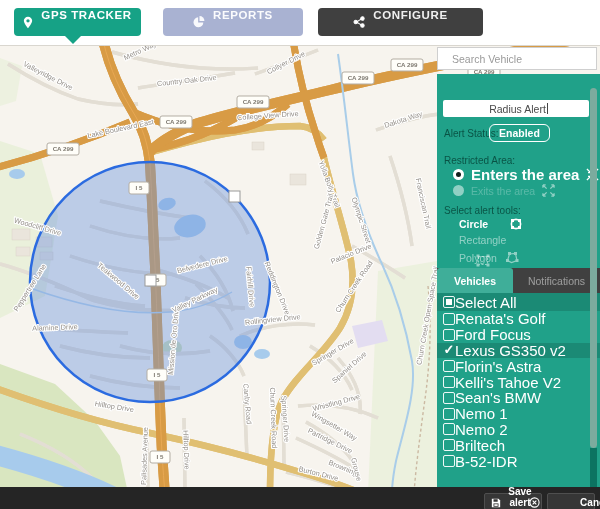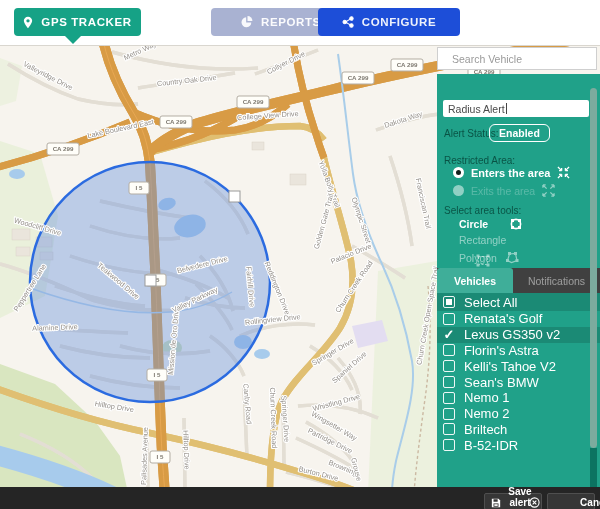--- a/index.html
+++ b/index.html
@@ -2,26 +2,26 @@
 <html><head>
 <meta charset="utf-8">
 <style>
   html,body{margin:0;padding:0;background:#fff;}
   .stage{position:relative;width:600px;height:509px;overflow:hidden;
          font-family:"Liberation Sans",sans-serif;background:#fff;}
 
   
   .nav{position:absolute;left:0;top:0;width:600px;height:45px;background:#ffffff;z-index:30;}
   .nav-btn{position:absolute;top:8px;height:28px;border:none;border-radius:4px;
-           display:flex;align-items:center;justify-content:center;gap:8px;
+           display:flex;justify-content:center;gap:8px;
            font-family:"Liberation Sans",sans-serif;font-size:11.5px;font-weight:bold;
            letter-spacing:.6px;cursor:pointer;}
   .nav-gps{left:14px;width:127px;background:#16a286;color:#ffffff;}
-  .nav-rep{left:163px;width:140px;background:#a9b2d2;color:rgba(255,255,255,.95);margin-left:48px;}
-  .nav-cfg{left:318px;width:142px;background:#1d4ed8;color:rgba(255,255,255,.92);}
+  .nav-rep{left:163px;width:140px;background:#a9b2d2;color:rgba(255,255,255,.95);}
+  .nav-cfg{left:318px;width:165px;background:#404040;color:rgba(255,255,255,.92);}
   .nav-caret{position:absolute;left:65px;top:36px;width:0;height:0;
              border-left:8px solid transparent;border-right:8px solid transparent;
              border-top:8px solid #16a286;}
 
   
   .map{position:absolute;left:0;top:45px;width:600px;height:442px;overflow:hidden;
        border-top:1px solid #d9d6cf;box-sizing:border-box;}
   .rd-label{font-family:"Liberation Sans",sans-serif;font-size:7.3px;fill:#95908a;
             stroke:#ffffff;stroke-width:2.2px;paint-order:stroke;stroke-linejoin:round;
             text-anchor:middle;}
@@ -30,49 +30,49 @@
 
   
   .search-input{position:absolute;left:437px;top:47px;width:160px;height:23px;z-index:40;
                 box-sizing:border-box;border:1px solid #cfcfcf;background:#fff;
                 font-family:"Liberation Sans",sans-serif;font-size:10.5px;color:#555;
                 padding:0 14px;outline:none;}
   .search-input::placeholder{color:#9a9a9a;}
   .panel{position:absolute;left:437px;top:74px;width:163px;height:413px;background:#20a189;z-index:35;}
   .text-input{position:absolute;left:6px;top:26px;width:141px;height:17px;background:#fff;
               border-radius:2px;font-size:10.5px;color:#4a4a4a;display:flex;align-items:center;
-              padding-left:5px;}
+              padding-left:5px;justify-content:center;}
   .caret{display:inline-block;width:1px;height:11px;background:#444;margin-left:1px;}
   .sec-label{position:absolute;left:7px;font-size:10px;color:rgba(4,62,51,.8);}
   .pill{position:absolute;left:52px;top:50px;border:1px solid #ffffff;border-radius:6px;
         padding:2px 9px;font-size:10.5px;font-weight:bold;color:#ffffff;cursor:pointer;}
   .opt-row{position:absolute;left:16px;display:flex;align-items:center;gap:7px;cursor:pointer;}
   .radio{width:11px;height:11px;border-radius:50%;background:#ffffff;display:flex;
          align-items:center;justify-content:center;flex:0 0 auto;}
   .radio .dot{width:5px;height:5px;border-radius:50%;background:#14201c;}
-  .opt-on{color:#ffffff;font-weight:bold;font-size:11px;}
+  .opt-on{color:#ffffff;font-weight:bold;font-size:15px;}
   .opt-off{color:rgba(255,255,255,.5);font-size:10.5px;}
   .dim{opacity:.5;}
   .tool-row{position:absolute;left:22px;display:flex;align-items:center;gap:8px;
             font-size:10.5px;cursor:pointer;}
   .tabs{position:absolute;left:0;top:194px;width:163px;height:25px;background:#404040;}
   .tab{position:absolute;top:0;height:25px;display:flex;align-items:center;justify-content:center;
        font-size:10.5px;cursor:pointer;}
   .tab-on{left:0;width:76px;background:#3fae99;border-radius:3px 3px 0 0;color:#fff;font-weight:bold;}
   .tab-off{left:76px;width:87px;color:rgba(255,255,255,.48);}
   .vlist{position:absolute;left:0;top:219px;width:163px;}
   .vrow{position:relative;height:15.8px;display:flex;align-items:center;cursor:pointer;}
   .vrow:first-child{height:18px;}
   .band{background:rgba(0,0,0,.14);}
   .cb{margin-left:6px;flex:0 0 auto;width:12px;height:12px;box-sizing:border-box;
       display:flex;align-items:center;justify-content:center;}
   .cb.empty,.cb.mixed{border:1.5px solid rgba(255,255,255,.92);border-radius:2px;}
   .cb-in{width:6px;height:6px;background:#ffffff;}
   .cb.checked{color:#ffffff;font-size:13px;font-weight:bold;line-height:12px;}
-  .vlabel{margin-left:9px;color:#ffffff;font-size:13px;}
+  .vlabel{color:#ffffff;font-size:15px;}
   .sb-track{position:absolute;right:3px;top:374px;width:7px;height:39px;background:#0c7361;}
   .sb-thumb{position:absolute;right:3px;top:14px;width:7px;height:360px;border-radius:4px;
             background:#7cab9e;cursor:pointer;}
 
   
   .footer{position:absolute;left:0;top:487px;width:600px;height:22px;background:#252525;z-index:50;}
   .f-btn{position:absolute;top:6px;height:17px;background:#363636;border:1px solid #4f4f4f;
          border-radius:2px;color:#ffffff;font-family:"Liberation Sans",sans-serif;
          font-size:10px;font-weight:bold;display:flex;align-items:flex-end;justify-content:center;
          gap:4px;cursor:pointer;box-sizing:border-box;}
@@ -292,21 +292,21 @@
     <div class="opt-row dim" style="top:110px;">
       <span class="radio"></span>
       <span class="opt-off">Exits the area</span>
       <span class="icon">
         <svg width="13" height="13" viewBox="0 0 14 14" stroke="#fff" stroke-width="1.4" fill="none">
             <path d="M5 5L1 1M1 1h3M1 1v3M9 5l4-4M13 1h-3M13 1v3M5 9l-4 4M1 13h3M1 13v-3M9 9l4 4M13 13h-3M13 13v-3"></path>
           </svg>
       </span>
     </div>
 
-    <div class="sec-label" style="top:131px;">Select area tools:</div>
+    <div class="sec-label" style="top:131px;">Select alert tools:</div>
 
     <div class="tool-row" style="top:143px;color:#fff;font-weight:bold;gap:21px;">
       <span>Circle</span>
       <span class="icon">
         <svg width="14" height="14" viewBox="0 0 14 14">
             <circle cx="7" cy="7" r="4.6" fill="none" stroke="#fff" stroke-width="1.6"></circle>
             <g fill="#fff">
               <rect x="2" y="2" width="3" height="3"></rect>
               <rect x="9" y="2" width="3" height="3"></rect>
               <rect x="2" y="9" width="3" height="3"></rect>
@@ -353,20 +353,24 @@
         <div class="vrow band">
           <span class="cb mixed">
             <span class="cb-in"></span>
           </span>
           <span class="vlabel">Select All</span>
         </div>
         <div class="vrow">
           <span class="cb empty"></span>
           <span class="vlabel">Renata's Golf</span>
         </div>
+        <div class="vrow">
+          <span class="cb empty"></span>
+          <span class="vlabel">Ford Focus</span>
+        </div>
         <div class="vrow band">
           <span class="cb checked">✓</span>
           <span class="vlabel">Lexus GS350 v2</span>
         </div>
         <div class="vrow">
           <span class="cb empty"></span>
           <span class="vlabel">Florin's Astra</span>
         </div>
         <div class="vrow">
           <span class="cb empty"></span>

